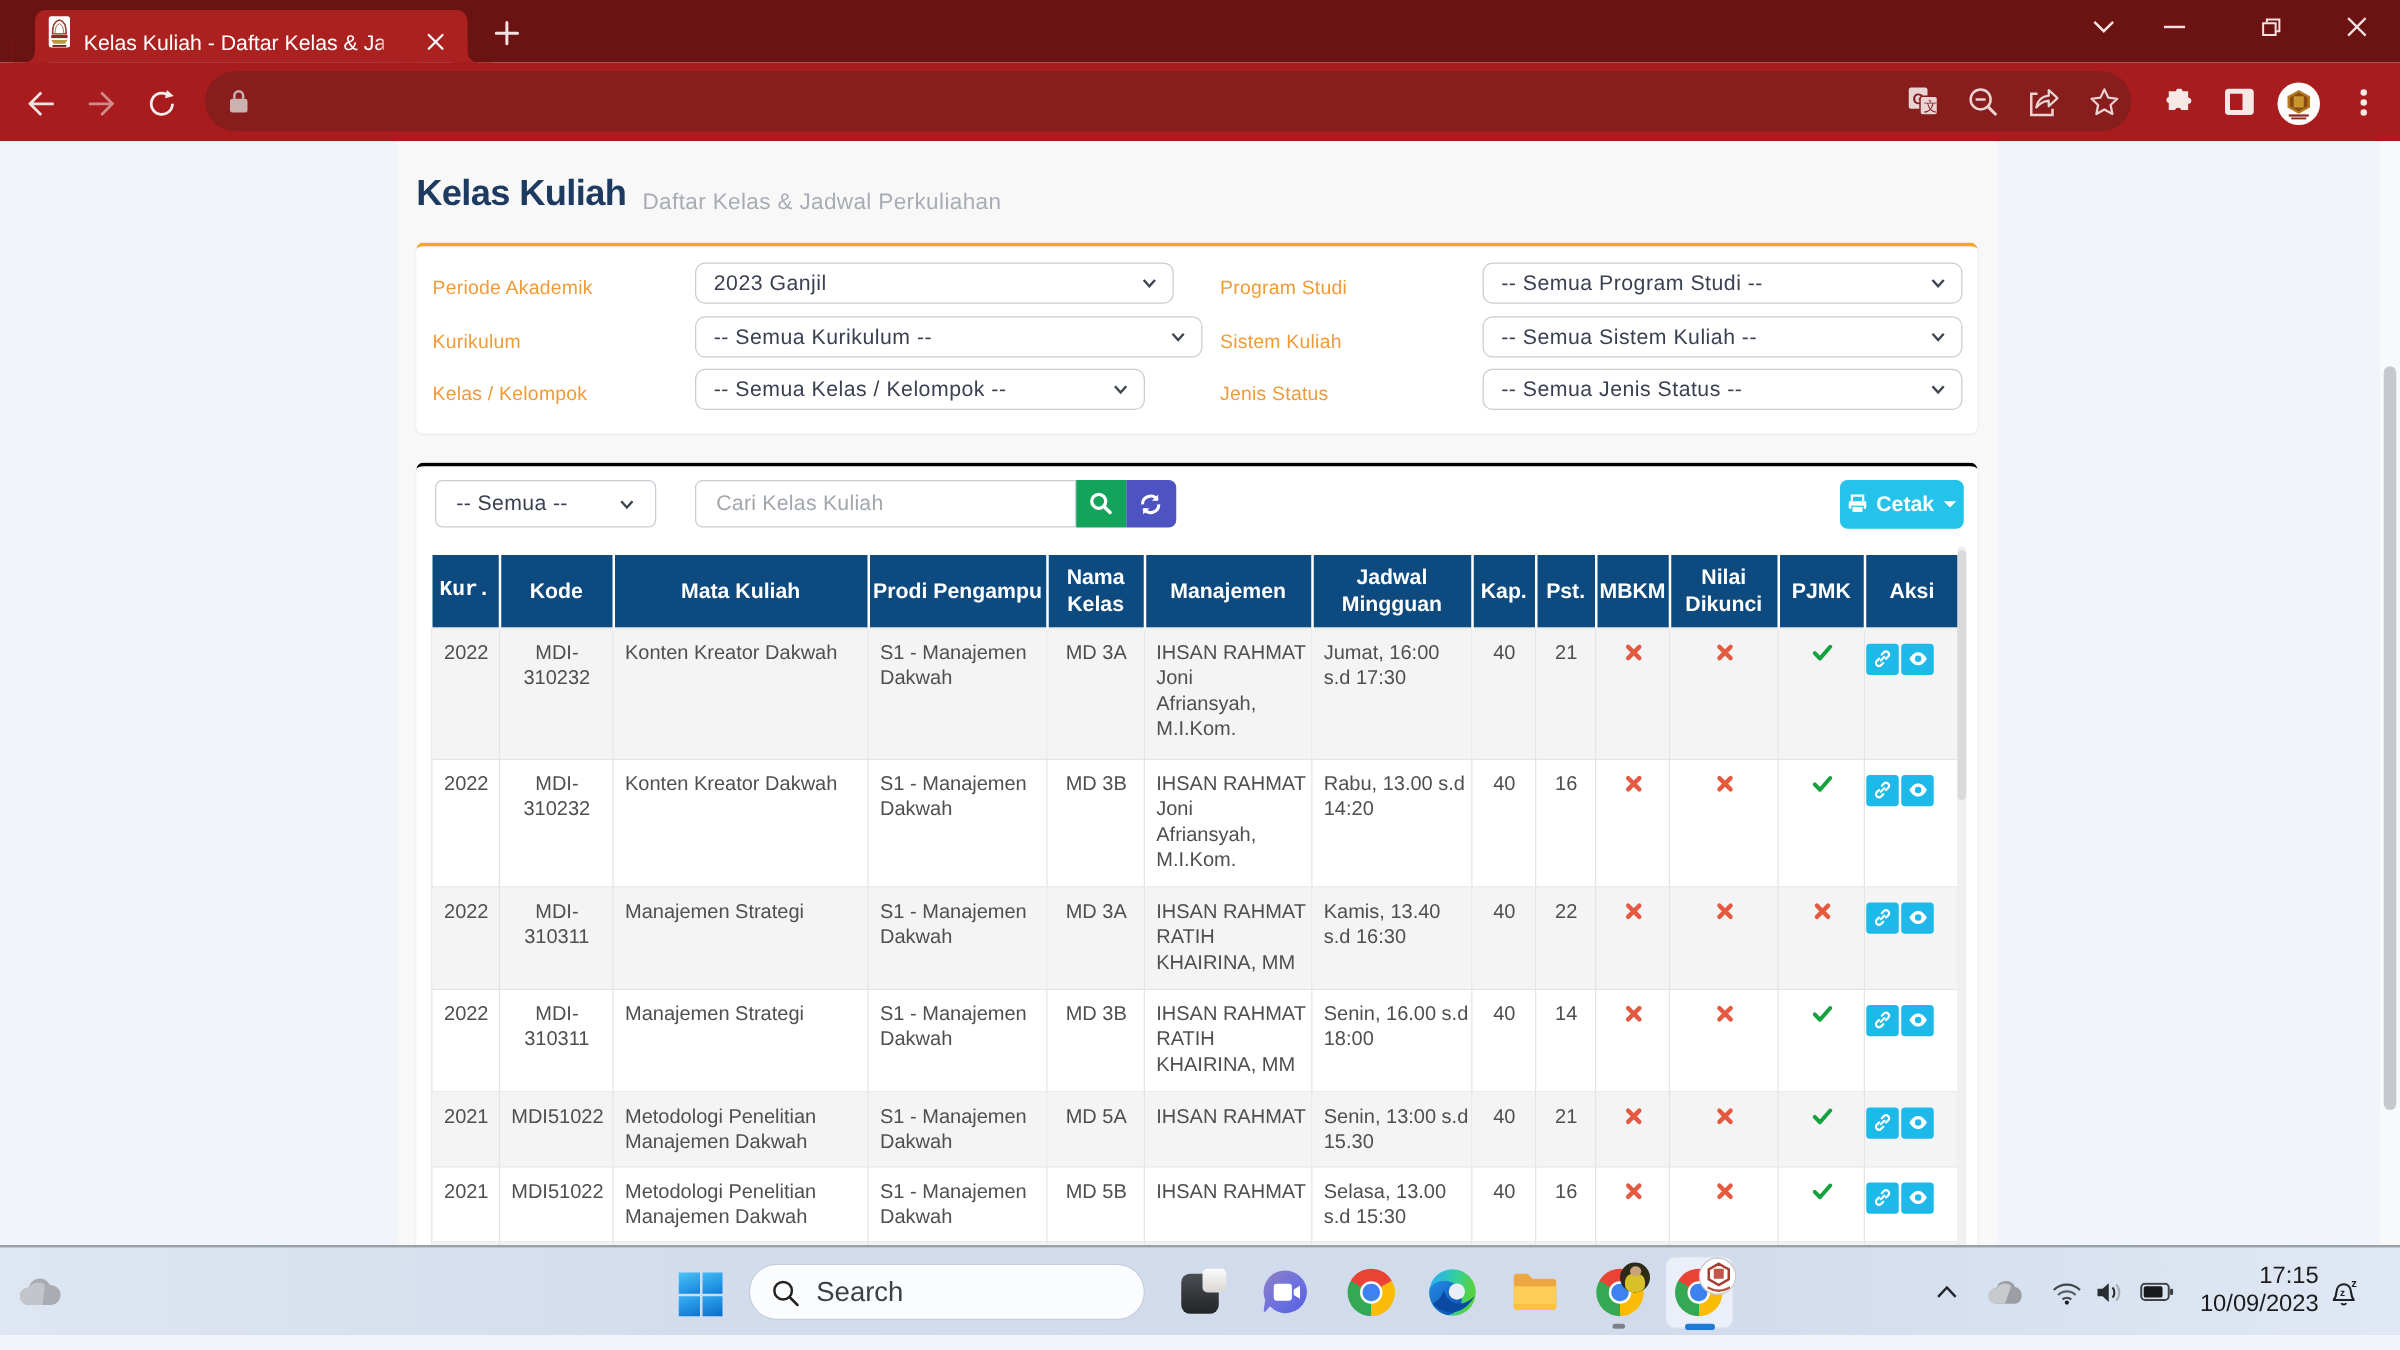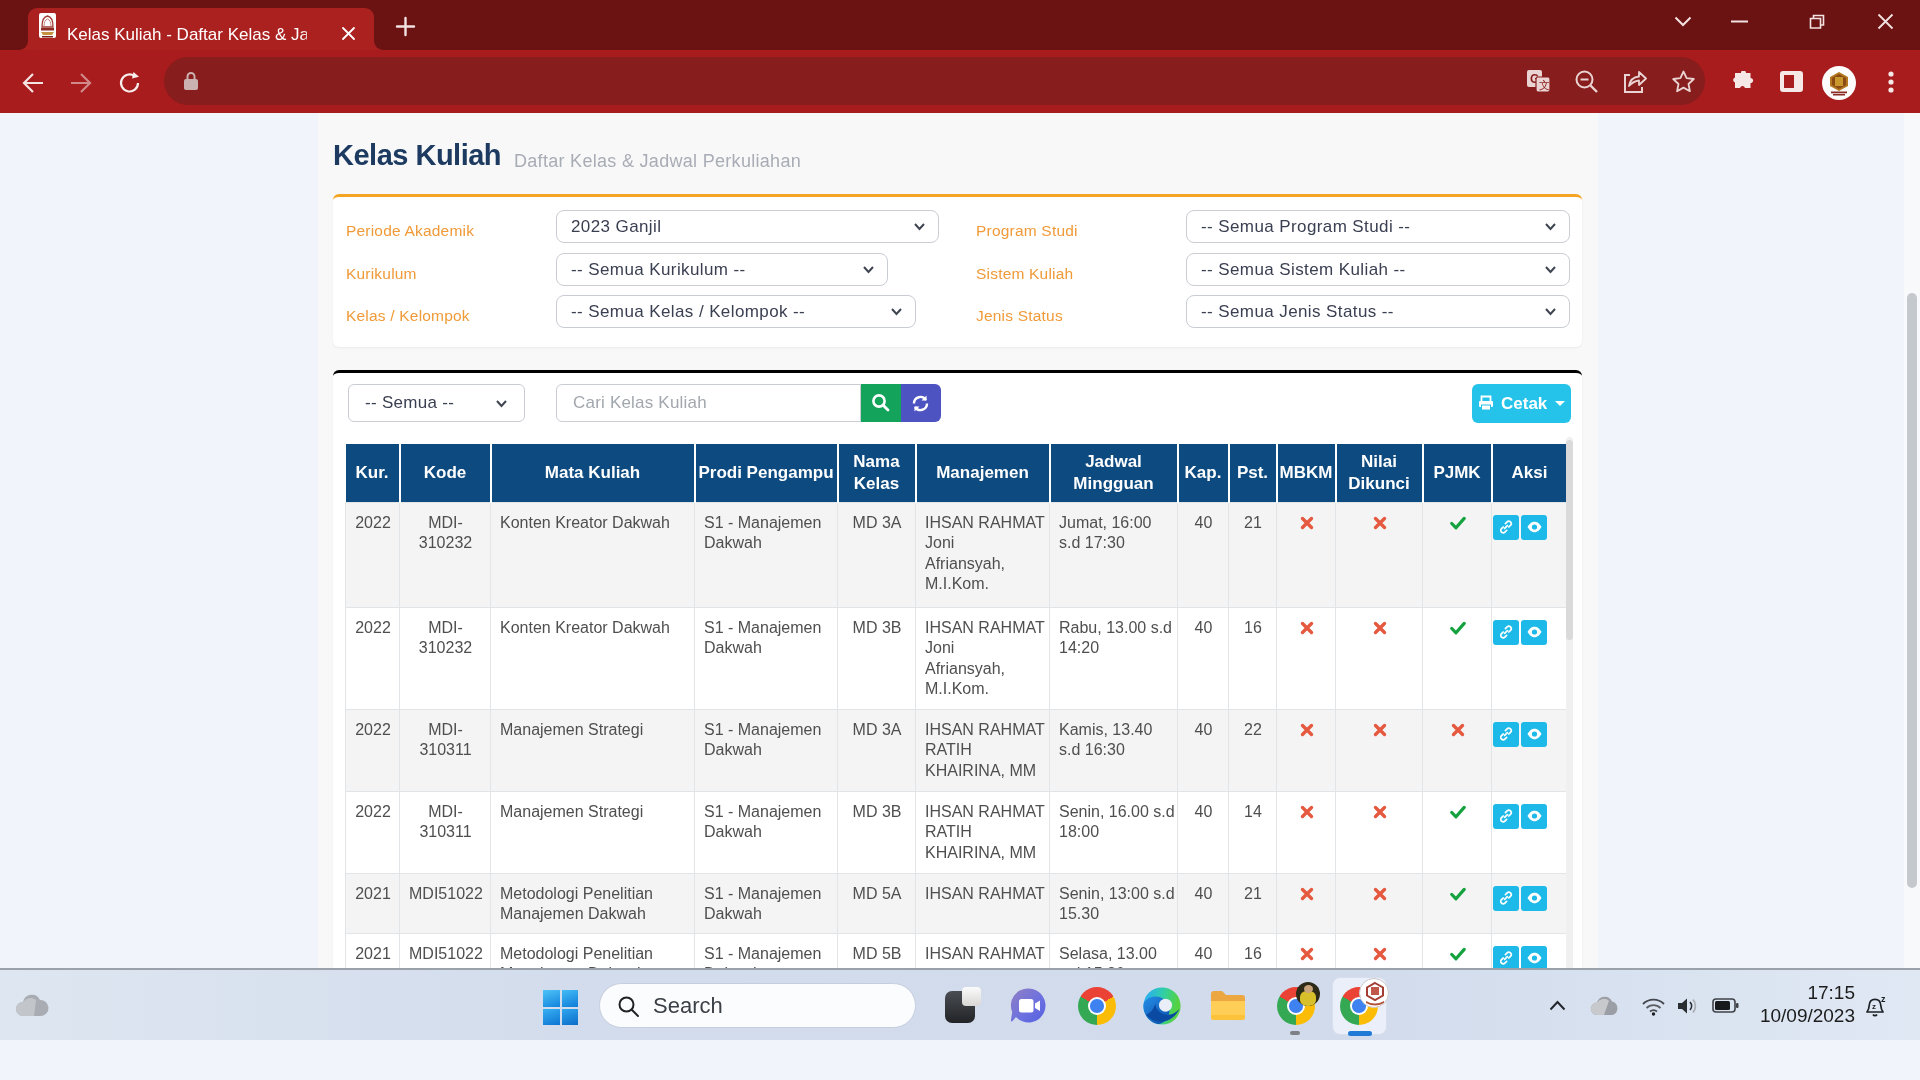--- a/index.html
+++ b/index.html
@@ -40,30 +40,30 @@
   
   .cselect { position:absolute; height:38px; top:11px; border:1px solid #c9ccd3; border-radius:6px; background:#fff; font-size:17px; letter-spacing:0.3px; color:#3a3f51; line-height:36px; padding-left:16px; }
   #searchinput { left:223px; top:11px; width:305px; height:38px; border:1px solid #c9ccd3; border-radius:6px 0 0 6px; background:#fff; font-size:17px; letter-spacing:0.2px; color:#a2a7ad; line-height:36px; padding-left:16px; }
   #btnsearch { left:528px; top:11px; width:40px; height:38px; background:#14a35b; }
   #btnrefresh { left:568px; top:11px; width:40px; height:38px; background:#4d53c0; border-radius:0 6px 6px 0; }
   #btncetak { left:1139px; top:11px; width:99px; height:39px; background:#25c3ea; border-radius:6px; color:#fff; font-size:17px; font-weight:bold; text-align:center; line-height:39px; }
 
   
   #tbl { left:12px; top:71px; width:1221px; border-collapse:collapse; table-layout:fixed; font-size:16px; color:#4f4f4f; }
   #tbl th { background:#0d4a7f; color:#fff; font-size:17px; font-weight:bold; text-align:center; vertical-align:middle; line-height:22px; border-left:2px solid #fff; border-right:2px solid #fff; height:58px; padding:0 2px; }
-  #tbl th:first-child { border-left:none; } #tbl th:last-child { border-right:none; }
+  #tbl th:first-child { border-left:none;font-family:Liberation Mono, monospace; } #tbl th:last-child { border-right:none; }
   #tbl td { border:1px solid #e2e5e8; vertical-align:top; padding:10px 8px 0 9px; line-height:20.5px; background:#fff; white-space:nowrap; overflow:hidden; }
   #tbl tr.odd td { background:#f4f4f5; }
   #tbl td.c { text-align:center; }
   .abtn { display:inline-block; width:26px; height:25px; background:#1db9e8; border-radius:3px; margin:0 1px; vertical-align:top; text-align:center; }
   #tbl td.aks { padding-left:0; padding-right:18px; padding-top:12px; }
   .abtn svg { margin-top:5px; }
 
   
-  #taskbar { left:0; top:968px; width:1920px; height:72px; background:linear-gradient(90deg,#dee6f1 0%, #d3dcec 30%, #d2dbec 70%, #dfe8f3 100%); border-top:2px solid #9aa1ab; }
+  #taskbar { left:0; top:996px; width:1920px; height:72px; background:linear-gradient(90deg,#dee6f1 0%, #d3dcec 30%, #d2dbec 70%, #dfe8f3 100%); border-top:2px solid #9aa1ab; }
   #tclock { position:absolute; right:65px; top:11px; text-align:right; color:#1c1c1c; font-size:19px; line-height:23px;margin-left:11px; }
   .chrome { position:absolute; width:38px; height:38px; border-radius:50%;
     background:conic-gradient(#ea4335 0 60deg, #fbbc05 60deg 180deg, #34a853 180deg 300deg, #ea4335 300deg 360deg); }
   .chrome i { position:absolute; left:50%; top:50%; width:18px; height:18px; margin:-9px 0 0 -9px; border-radius:50%; background:#fff; }
   .chrome i b { position:absolute; left:2.2px; top:2.2px; width:13.6px; height:13.6px; border-radius:50%; background:#3e82f1; }
 </style>
 </head>
 <body>
 <div id="stage">
 
@@ -178,21 +178,21 @@
               </svg>
             </span></div>
         <div class="abs flabel" style="left:643px;top:25px;">Program Studi</div>
         <div class="fselect" style="left:853px;top:13px;width:384px;">-- Semua Program Studi --<span class="chev">
               <svg width="13" height="13" viewBox="0 0 13 13">
                 <path d="M2 4 L6.5 9 L11 4" fill="none" stroke="#3f4551" stroke-width="2"></path>
               </svg>
             </span></div>
 
         <div class="abs flabel" style="left:13px;top:67.5px;">Kurikulum</div>
-        <div class="fselect" style="left:223px;top:55.5px;width:332px;">-- Semua Kurikulum --<span class="chev">
+        <div class="fselect" style="left:223px;top:55.5px;width:406px;">-- Semua Kurikulum --<span class="chev">
               <svg width="13" height="13" viewBox="0 0 13 13">
                 <path d="M2 4 L6.5 9 L11 4" fill="none" stroke="#3f4551" stroke-width="2"></path>
               </svg>
             </span></div>
         <div class="abs flabel" style="left:643px;top:67.5px;">Sistem Kuliah</div>
         <div class="fselect" style="left:853px;top:55.5px;width:384px;">-- Semua Sistem Kuliah --<span class="chev">
               <svg width="13" height="13" viewBox="0 0 13 13">
                 <path d="M2 4 L6.5 9 L11 4" fill="none" stroke="#3f4551" stroke-width="2"></path>
               </svg>
             </span></div>

